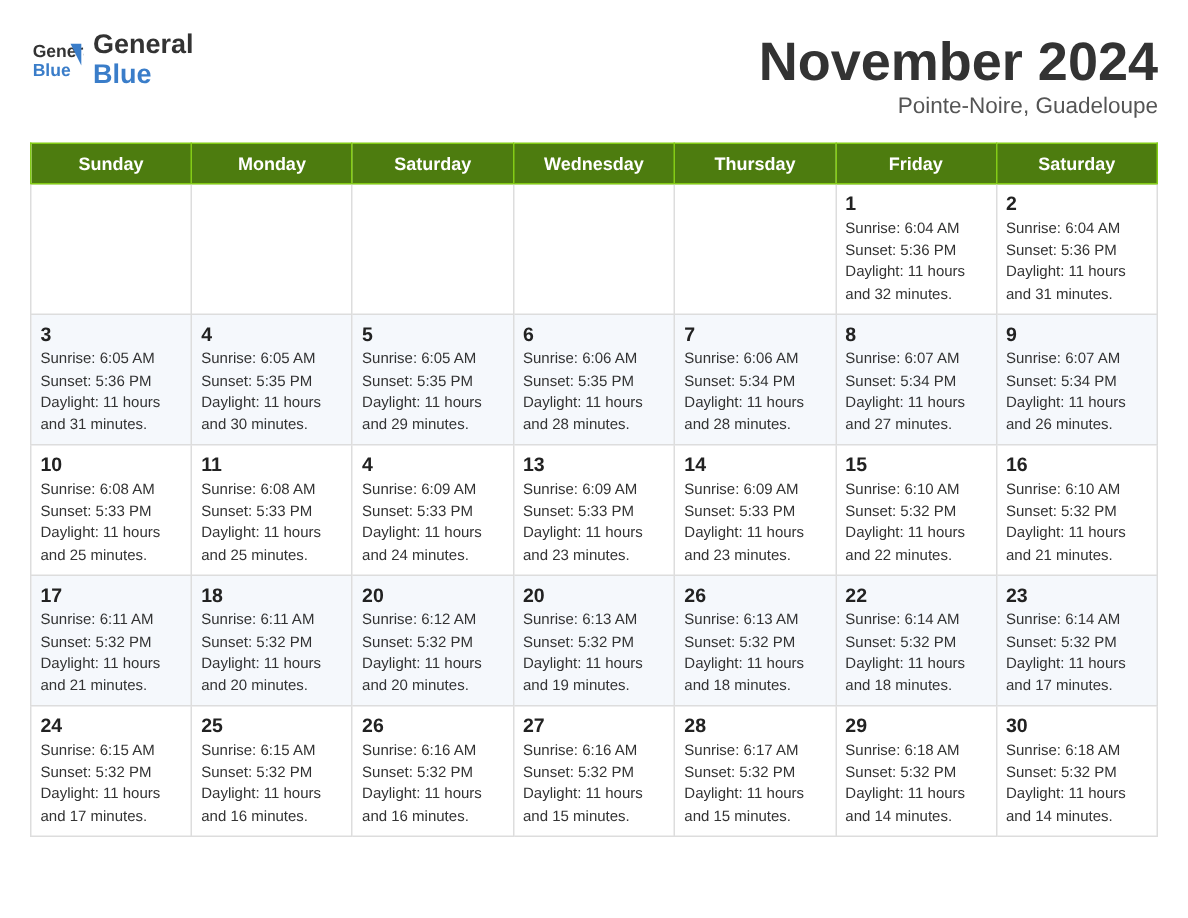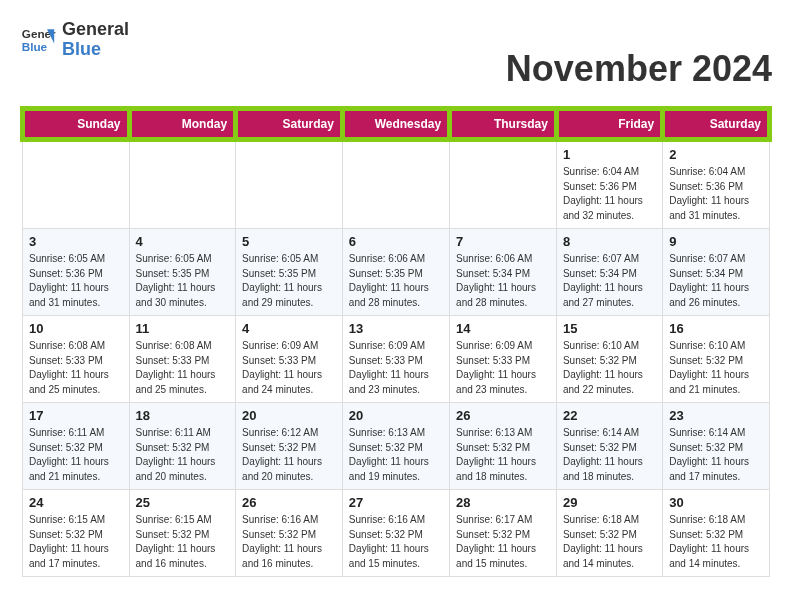--- a/index.html
+++ b/index.html
@@ -27,44 +27,43 @@
       line-height: 1.1;
     }
     .logo-text span.general { color: #333; }
     .logo-text span.blue { color: #3a7dc9; }
     .logo-icon {
       width: 36px;
       height: 36px;
     }
     .title-block {
       text-align: right;
-      margin-top: 28px;
     }
     .month-title {
       font-size: 36px;
       font-weight: bold;
       color: #333;
     }
     .location {
       font-size: 15px;
       color: #555;
     }
     table {
       width: 100%;
       border-collapse: collapse;
       font-size: 11px;
     }
     thead tr th {
-      background-color: #be185d;
+      background-color: #4d7c0f;
       color: #fff;
       padding: 6px 6px;
-      text-align: right;
+      text-align: center;
       font-size: 12px;
       font-weight: bold;
-      border: 5px solid #84cc16;
+      border: 1px solid #84cc16;
     }
     tbody tr {
       border-bottom: 1px solid #ccc;
     }
     tbody tr:nth-child(even) {
       background: #f5f8fc;
     }
     tbody tr:nth-child(odd) {
       background: #fff;
     }
@@ -104,20 +103,21 @@
     </svg>
     <div>
       <div class="logo-text">
         <span class="general">General</span><br>
         <span class="blue">Blue</span>
       </div>
     </div>
   </div>
   <div class="title-block">
     <div class="month-title">November 2024</div>
+    <div class="location">Pointe-Noire, Guadeloupe</div>
   </div>
 </div>
 
 <table>
   <thead>
     <tr>
     <th>Sunday</th>
         <th>Monday</th>
         <th>Saturday</th>
         <th>Wednesday</th>

